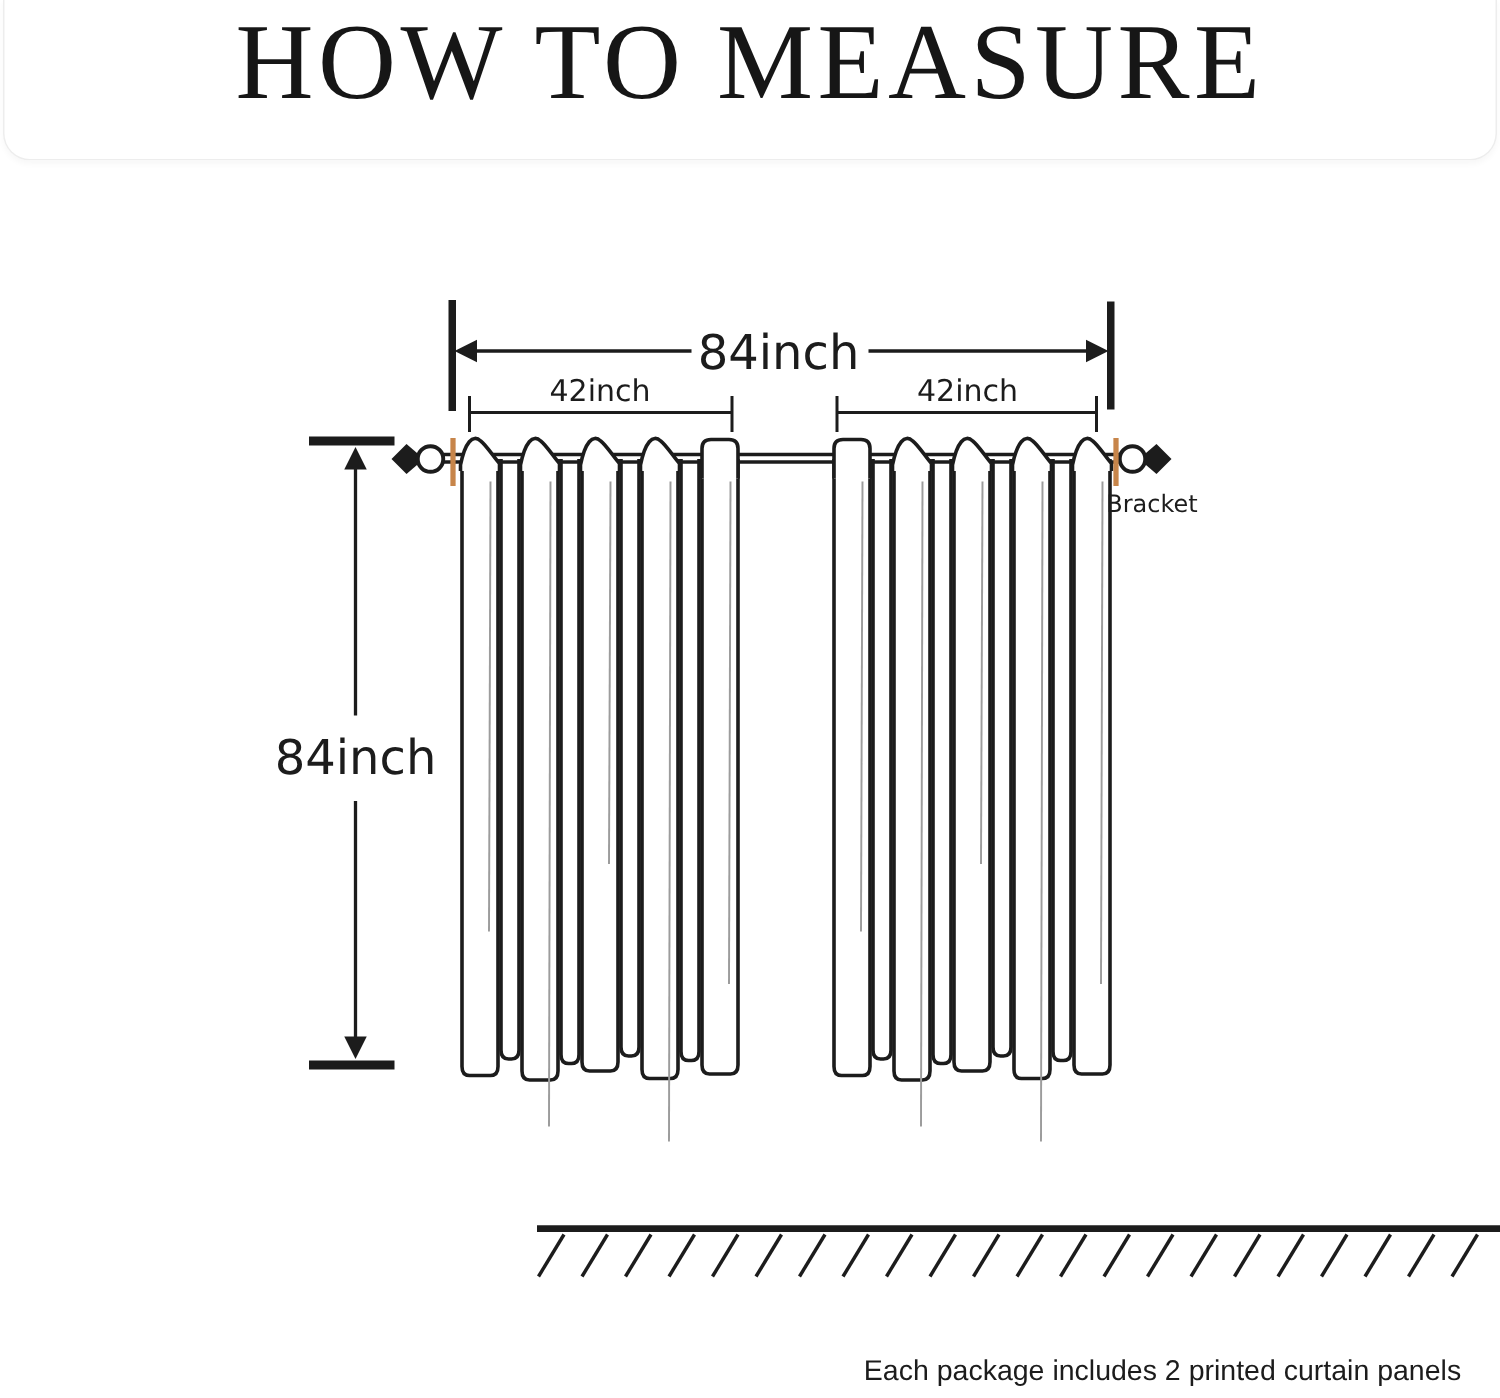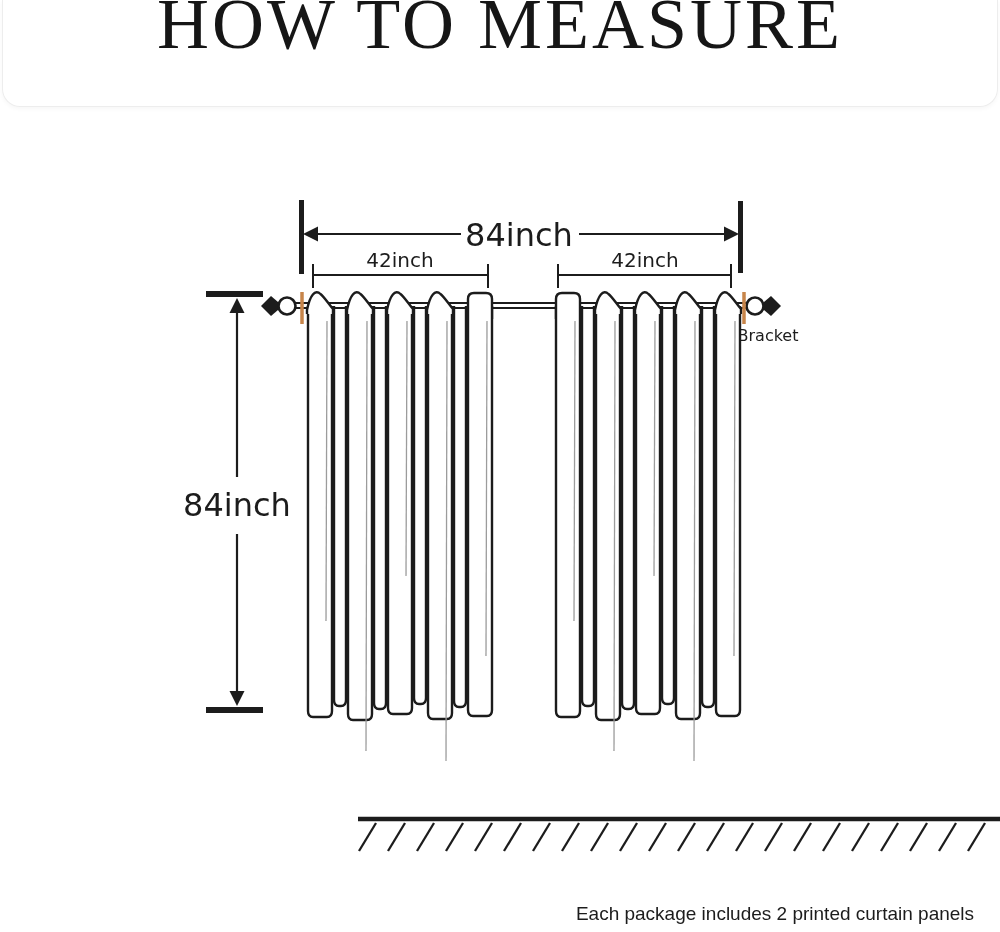--- a/index.html
+++ b/index.html
@@ -5,21 +5,21 @@
   html,body{margin:0;padding:0;}
   body{
     width:1000px;height:932px;background:#ffffff;overflow:hidden;
     font-family:"Liberation Sans", sans-serif;
   }
   .title-card{
     height:107px;margin:0 2px;box-sizing:border-box;
     border:1px solid #ededed;border-top:none;
     border-radius:0 0 18px 18px;
     box-shadow:0 2px 4px rgba(0,0,0,0.035);
-    display:flex;align-items:flex-end;justify-content:center;
+    display:flex;align-items:flex-start;justify-content:center;
     padding-bottom:40px;
   }
   .title-card h1{
     margin:0;font-family:"Liberation Serif", serif;font-weight:400;
     font-size:72px;letter-spacing:3px;color:#161616;white-space:nowrap;
   }
   svg text{fill:#1c1c1c;font-family:"DejaVu Sans","Liberation Sans",sans-serif;}
   .footnote-text{font-family:"Liberation Sans",sans-serif;}
 </style>
 </head>

